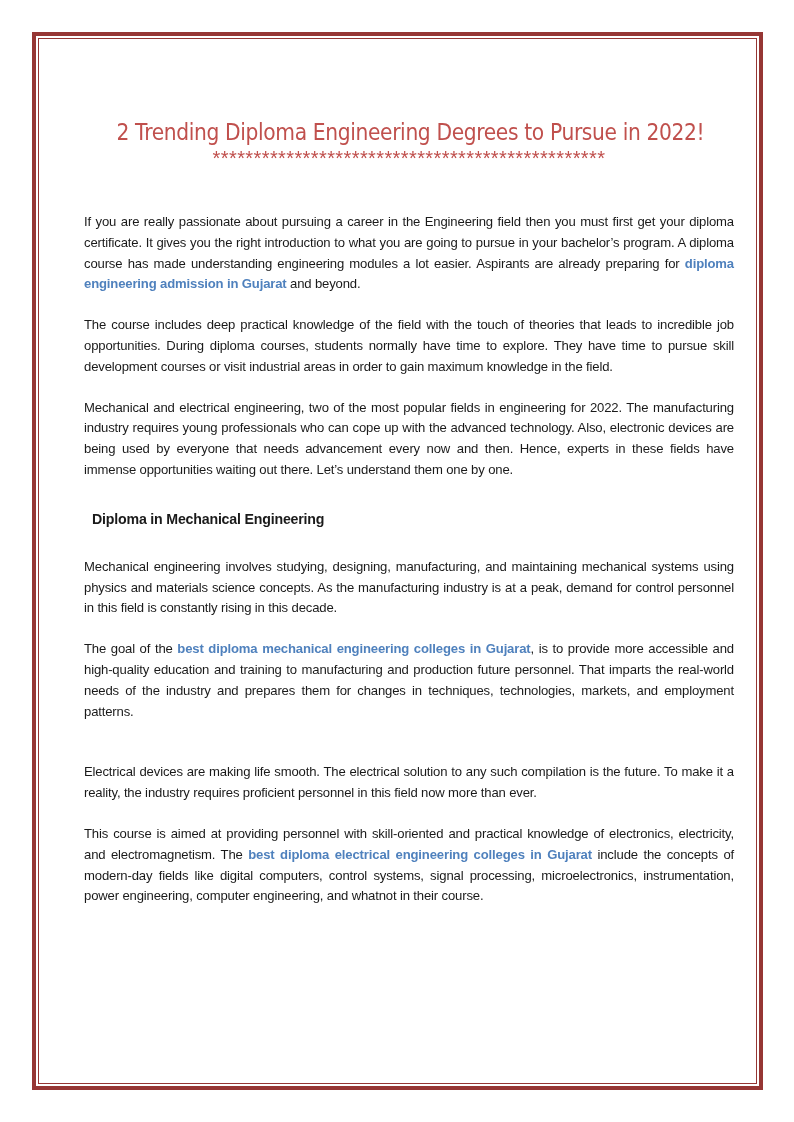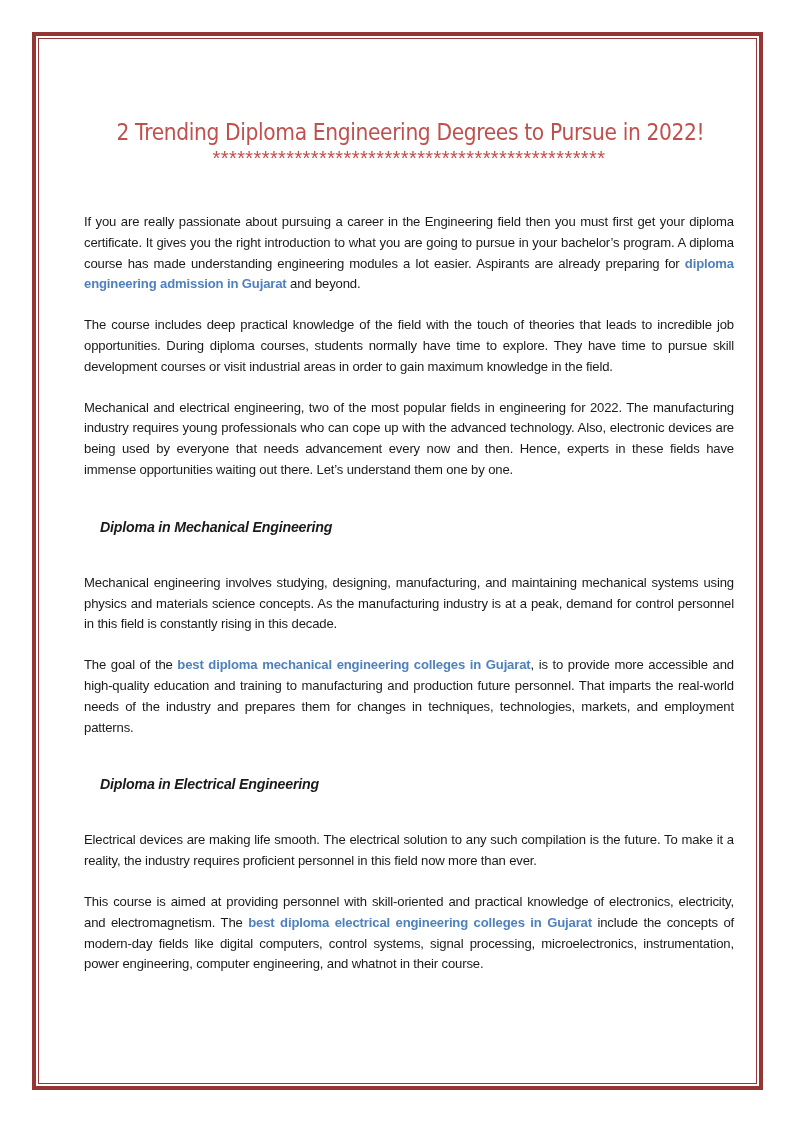--- a/index.html
+++ b/index.html
@@ -23,21 +23,21 @@
   }
   .stars {
     text-align: center; font-size: 20px; color: #c0504d; line-height: 18px; margin: 2px 0 0 0;
     letter-spacing: 0.4px; white-space: nowrap; font-family: "Liberation Sans", sans-serif;
   }
   p.body {
     font-size: 13.1px; line-height: 20.8px; margin: 0; text-align: justify;
     letter-spacing: -0.15px;
   }
   h2.sub {
-    font-size: 14.2px; font-weight: bold; margin: 16px; line-height: 20px; letter-spacing: -0.2px; font-style: italic;
+    font-size: 14.2px; font-weight: bold; margin: 8px; line-height: 20px; letter-spacing: -0.2px;
   }
   a.lnk { color: #4f81bd; font-weight: bold; text-decoration: none; }
 </style>
 </head>
 <body>
 
 <div class="frame-outer"></div>
 <div class="frame-inner"></div>
 
 <div class="content">
@@ -58,20 +58,19 @@
   <div style="height:20px"></div>
   <h2 class="sub">Diploma in Mechanical Engineering</h2>
 
   <div style="height:20px"></div>
   <p class="body">Mechanical engineering involves studying, designing, manufacturing, and maintaining mechanical systems using physics and materials science concepts. As the manufacturing industry is at a peak, demand for control personnel in this field is constantly rising in this decade.</p>
 
   <div style="height:20px"></div>
   <p class="body"><span>The goal of the </span><a class="lnk">best diploma mechanical engineering colleges in Gujarat</a><span>, is to provide more accessible and high-quality education and training to manufacturing and production future personnel. That imparts the real-world needs of the industry and prepares them for changes in techniques, technologies, markets, and employment patterns.</span></p>
 
   <div style="height:20px"></div>
-  <h2 class="sub">Diploma in Electrical Engineering</h2>
 
   <div style="height:20px"></div>
   <p class="body">Electrical devices are making life smooth. The electrical solution to any such compilation is the future. To make it a reality, the industry requires proficient personnel in this field now more than ever.</p>
 
   <div style="height:20px"></div>
   <p class="body"><span>This course is aimed at providing personnel with skill-oriented and practical knowledge of electronics, electricity, and electromagnetism. The </span><a class="lnk">best diploma electrical engineering colleges in Gujarat</a><span> include the concepts of modern-day fields like digital computers, control systems, signal processing, microelectronics, instrumentation, power engineering, computer engineering, and whatnot in their course.</span></p>
 </div>
 
 </body></html>

